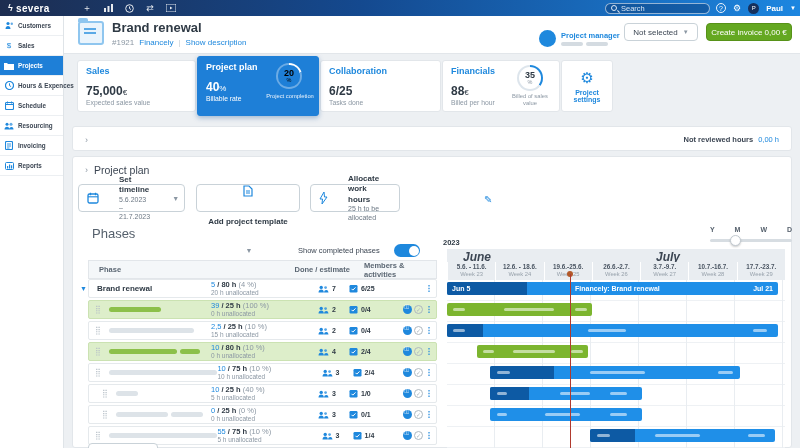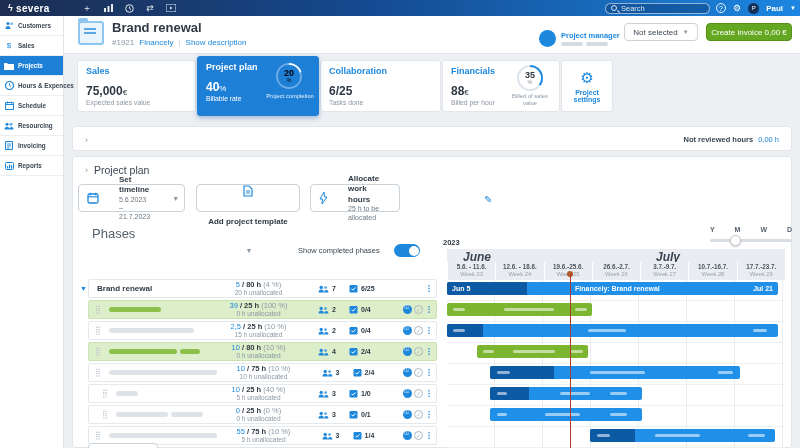--- a/index.html
+++ b/index.html
@@ -108,21 +108,21 @@
   .col-mem { padding-left:14px; }
 
   .trow { position:absolute; left:88px; width:349px; height:19px; background:#fff; border:1px solid #e5e9ec; border-radius:2px; display:flex; align-items:center; font-size:7.5px; cursor:pointer; }
   .trow.green { background:#ddeeca; border-color:#cbe2b2; }
   .expand-arrow { position:absolute; left:-9px; color:#1e88dd; font-size:7px; }
   .drag { color:#b6bfc7; font-size:8px; letter-spacing:-1px; width:8px; margin-left:6px; }
   .row-name { font-weight:bold; color:#2f3a45; font-size:8px; margin-left:8px; }
   .ph-bar { height:5px; border-radius:2.5px; display:inline-block; margin-left:6px; }
   .ph-bar.g { background:#8cc04a; }
   .ph-bar.gr { background:#dde3e8; }
-  .done-cell { margin-left:auto; text-align:center; width:95px; line-height:1.25; }
+  .done-cell { margin-left:auto; text-align:left; width:95px; line-height:1.25; }
   .done-cell .dv { color:#1e88dd; }
   .done-cell b { color:#2f3a45; font-size:7.5px; }
   .done-cell .pc { color:#8b97a3; }
   .done-cell .un { font-size:6.5px; color:#8b97a3; }
   .mem-cell { display:flex; align-items:center; gap:3px; margin-left:12px; width:118px; }
   .micon { color:#1e88dd; display:inline-flex; }
   .mcount { font-weight:bold; color:#2f3a45; font-size:7px; min-width:14px; }
   .act-ics { display:flex; align-items:center; gap:2px; margin-left:auto; margin-right:3px; }
   .lockc { width:9px; height:9px; border-radius:50%; background:#1e88dd; position:relative; }
   .lockc::after { content:"⚿"; position:absolute; left:1.5px; top:-1px; font-size:6px; color:#fff; }
@@ -399,20 +399,25 @@
         <div class="t1">Allocate work hours</div>
         <div class="t2">25 h to be allocated</div>
       </span>
   </button>
   <span class="pencil">✎</span>
 
   <div class="phases-h">Phases</div>
   <span class="show-completed">Show completed phases</span>
   <div class="toggle"></div>
 
+  <div class="ptable-head">
+    <span class="col-phase">Phase</span>
+    <span class="col-done">Done / estimate</span>
+    <span class="col-mem">Members &amp; activities</span>
+  </div>
 
   <div class="trow" style="top:279px;">
     <span class="expand-arrow">▼</span>
     <span class="row-name">Brand renewal</span>
     <span class="done-cell">
       <div><span class="dv">5</span> <b>/ 80 h</b> <span class="pc">(4 %)</span></div>
       <div class="un">20 h unallocated</div>
     </span>
     <span class="mem-cell">
       <span class="micon">

